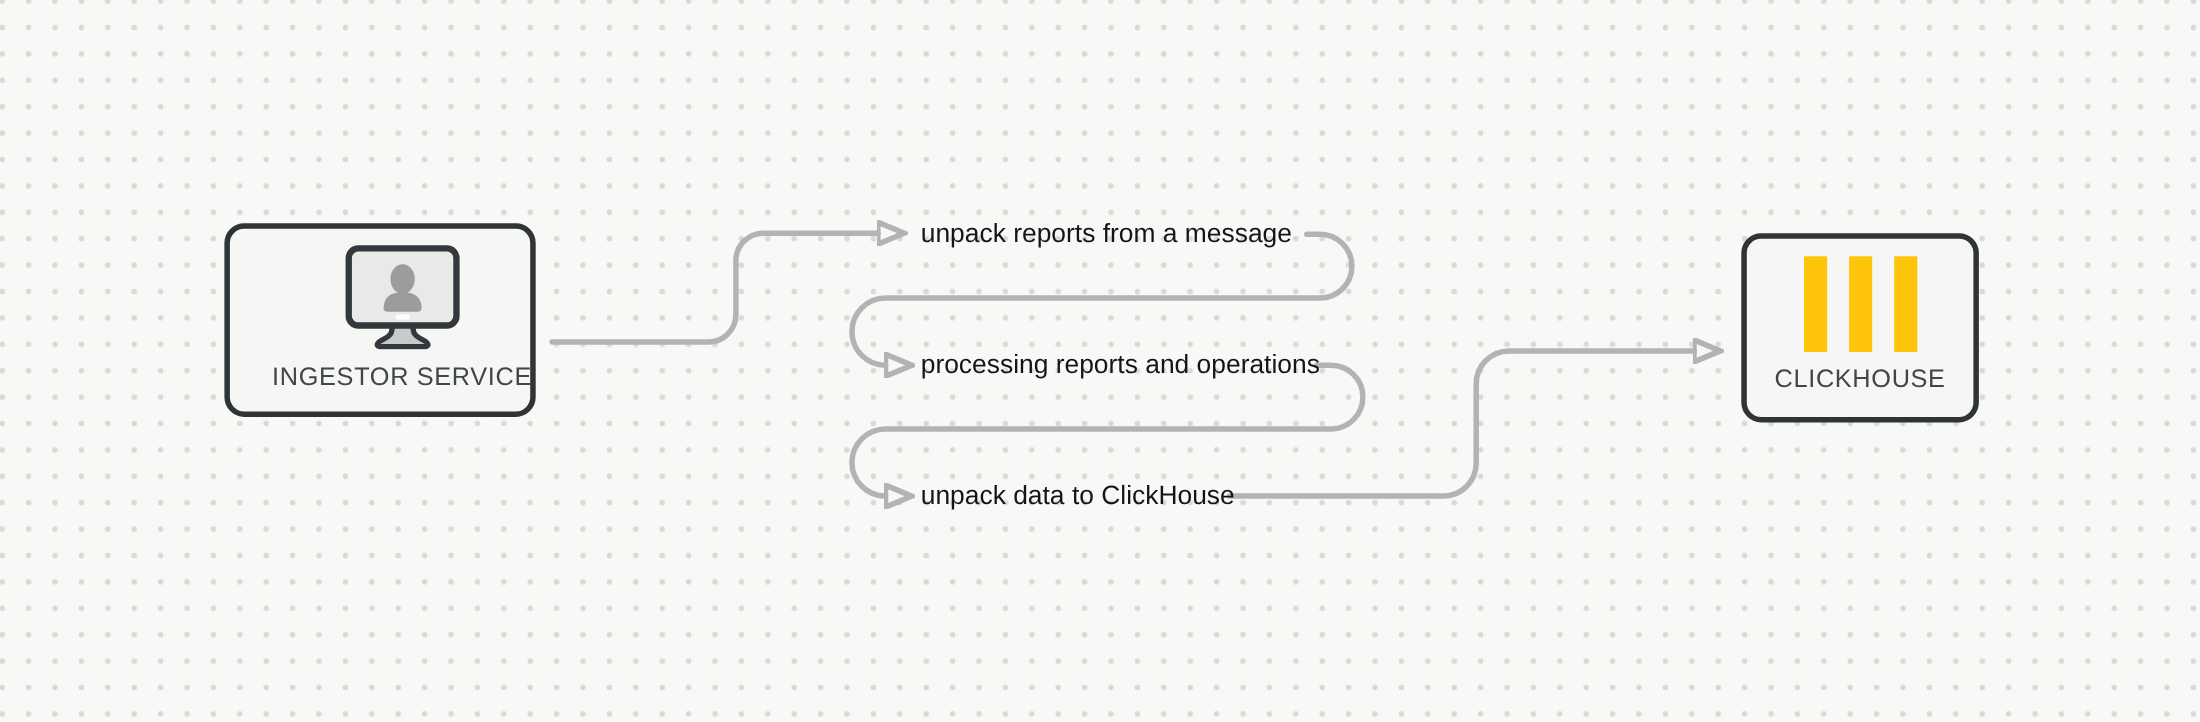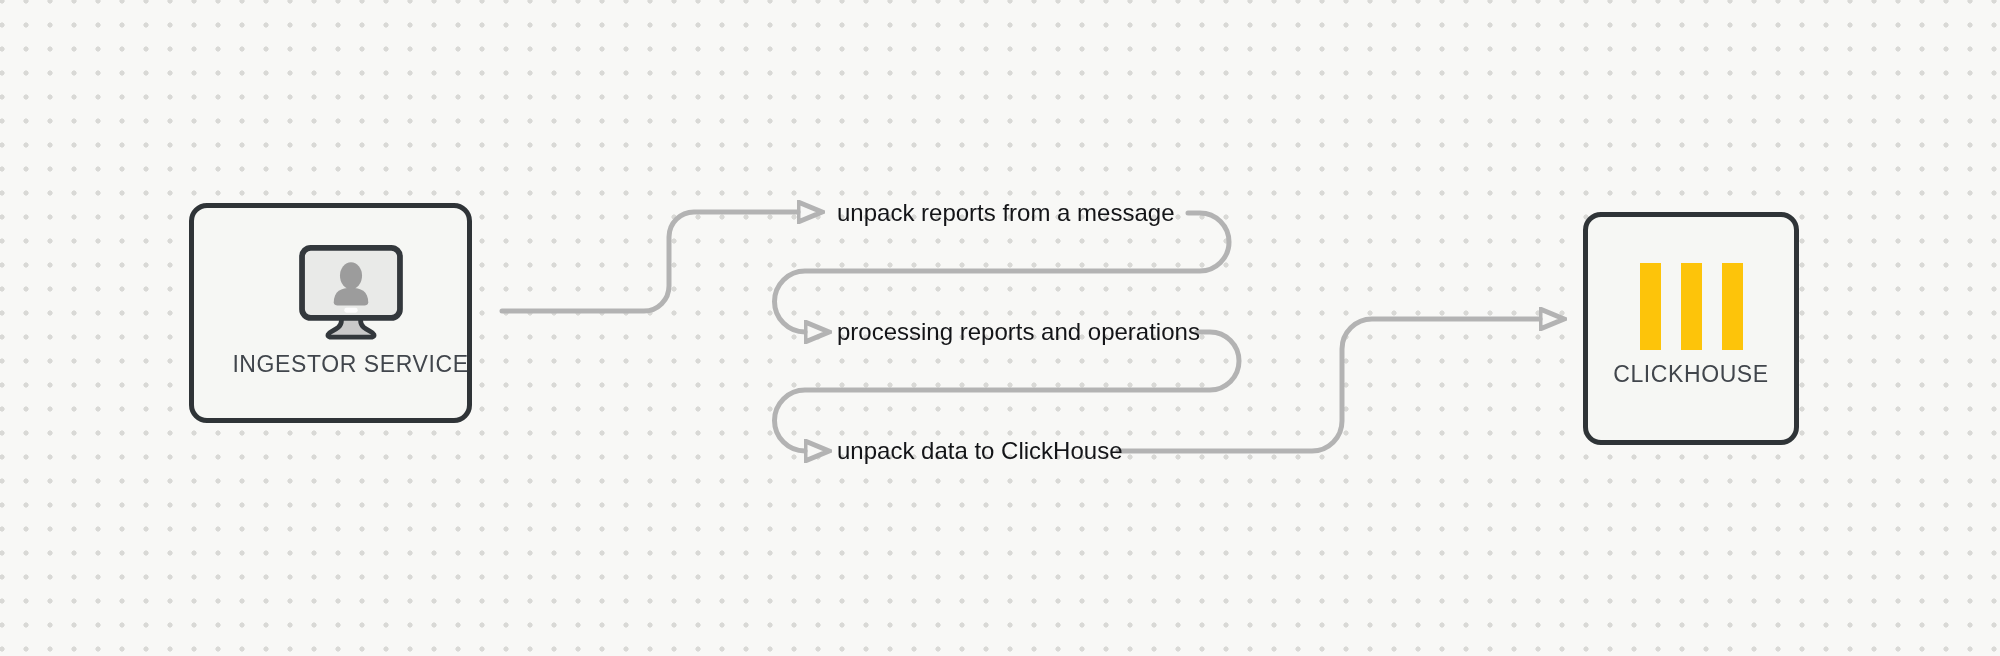--- a/index.html
+++ b/index.html
@@ -37,32 +37,32 @@
     box-sizing: border-box;
     background: #f6f7f4;
     border: 5px solid #2f3437;
     border-radius: 18px;
     display: flex;
     flex-direction: column;
     align-items: center;
     justify-content: center;
   }
   .node-ingestor {
-    left: 189px;
+    left: 204px;
     top: 203px;
     width: 283px;
-    height: 220px;
+    height: 176px;
     padding-bottom: 4px;
     padding-left: 40px;
   }
   .node-clickhouse {
     left: 1583px;
     top: 212px;
     width: 216px;
-    height: 233px;
+    height: 172px;
     padding-bottom: 6px;
   }
   .node-label {
     color: #41464c;
     font-size: 23px;
     letter-spacing: 0.6px;
     white-space: nowrap;
     margin-top: 12px;
     line-height: 1.1;
   }

